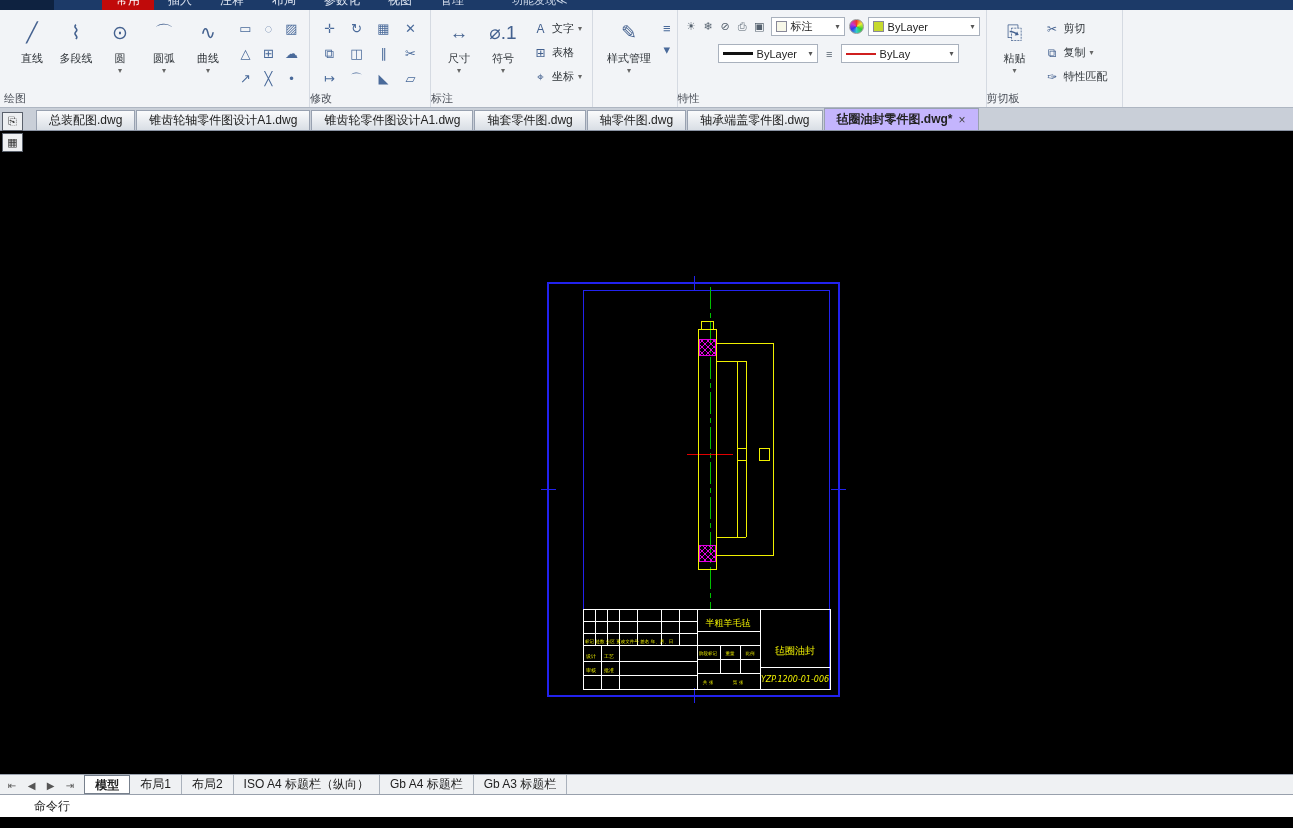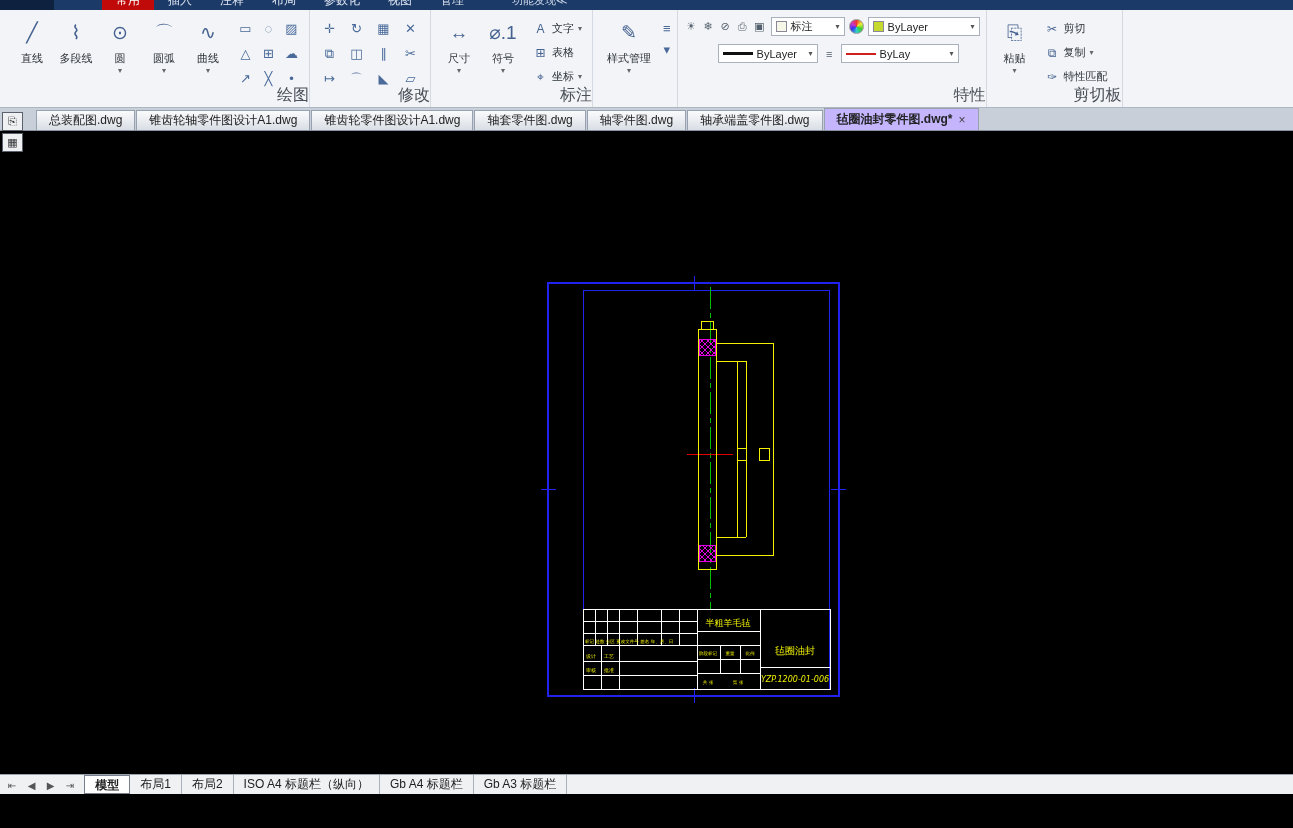--- a/index.html
+++ b/index.html
@@ -10,21 +10,21 @@
   .titlebar { flex:none; height:10px; background:#1c3a68; display:flex; overflow:hidden; }
   .app-btn { width:54px; background:#0e2240; flex:none; }
   .rtabs { display:flex;padding-left:48px; }
   .rtab { padding:0 14px; font-size:12px; line-height:20px; margin-top:-10px; color:#dfe6f2; white-space:nowrap; }
   .rtab.active { background:#c00a0a; color:#fff; }
   .rtab-extra { margin-left:34px; font-size:11px; line-height:20px; margin-top:-10px; color:#c8d4e6; white-space:nowrap; }
 
   
   .ribbon { flex:none; height:98px; background:#f2f4f7; border-bottom:1px solid #aeb6c2; display:flex; padding-left:4px; }
   .panel { position:relative; padding:3px 6px 16px 6px; border-right:1px solid #d5dae2; display:flex; align-items:flex-start; gap:4px; }
-  .panel-label { position:absolute; bottom:1px; left:0; right:0; text-align:right; font-size:16px; color:#4a4f58;margin-top:38px; }
+  .panel-label { position:absolute; bottom:1px; left:0; right:0; text-align:left; font-size:11px; color:#4a4f58;margin-top:38px; }
   .bigrow { display:flex; }
   .bigbtn { width:44px; height:76px; display:flex; flex-direction:column; align-items:center; padding-top:4px; }
   .bigbtn.wide { width:60px; }
   .bicon { font-size:19px; line-height:32px; height:32px; color:#44618f; }
   .blabel { font-size:11px; color:#2e3338; margin-top:2px; white-space:nowrap; }
   .barrow { font-size:8px; color:#666; line-height:10px; }
   .smallgrid { display:grid; grid-template-columns:repeat(3,23px); grid-auto-rows:25px; margin-top:3px; }
   .modgrid { display:grid; grid-template-columns:repeat(4,27px); grid-auto-rows:25px; margin-top:3px; }
   .sicon { display:flex; align-items:center; justify-content:center; font-size:13px; color:#4a6a9a; cursor:default; }
   .stack { display:flex; flex-direction:column; gap:1px; margin-top:4px; }
@@ -473,15 +473,18 @@
 
         <div class="ltab">ISO A4 标题栏（纵向）</div>
 
         <div class="ltab">Gb A4 标题栏</div>
 
         <div class="ltab">Gb A3 标题栏</div>
 
     </div>
   </div>
 
+  <div class="cmdline">
+    <span>命令行</span>
+  </div>
 
 
 </div>
 
 </body></html>

